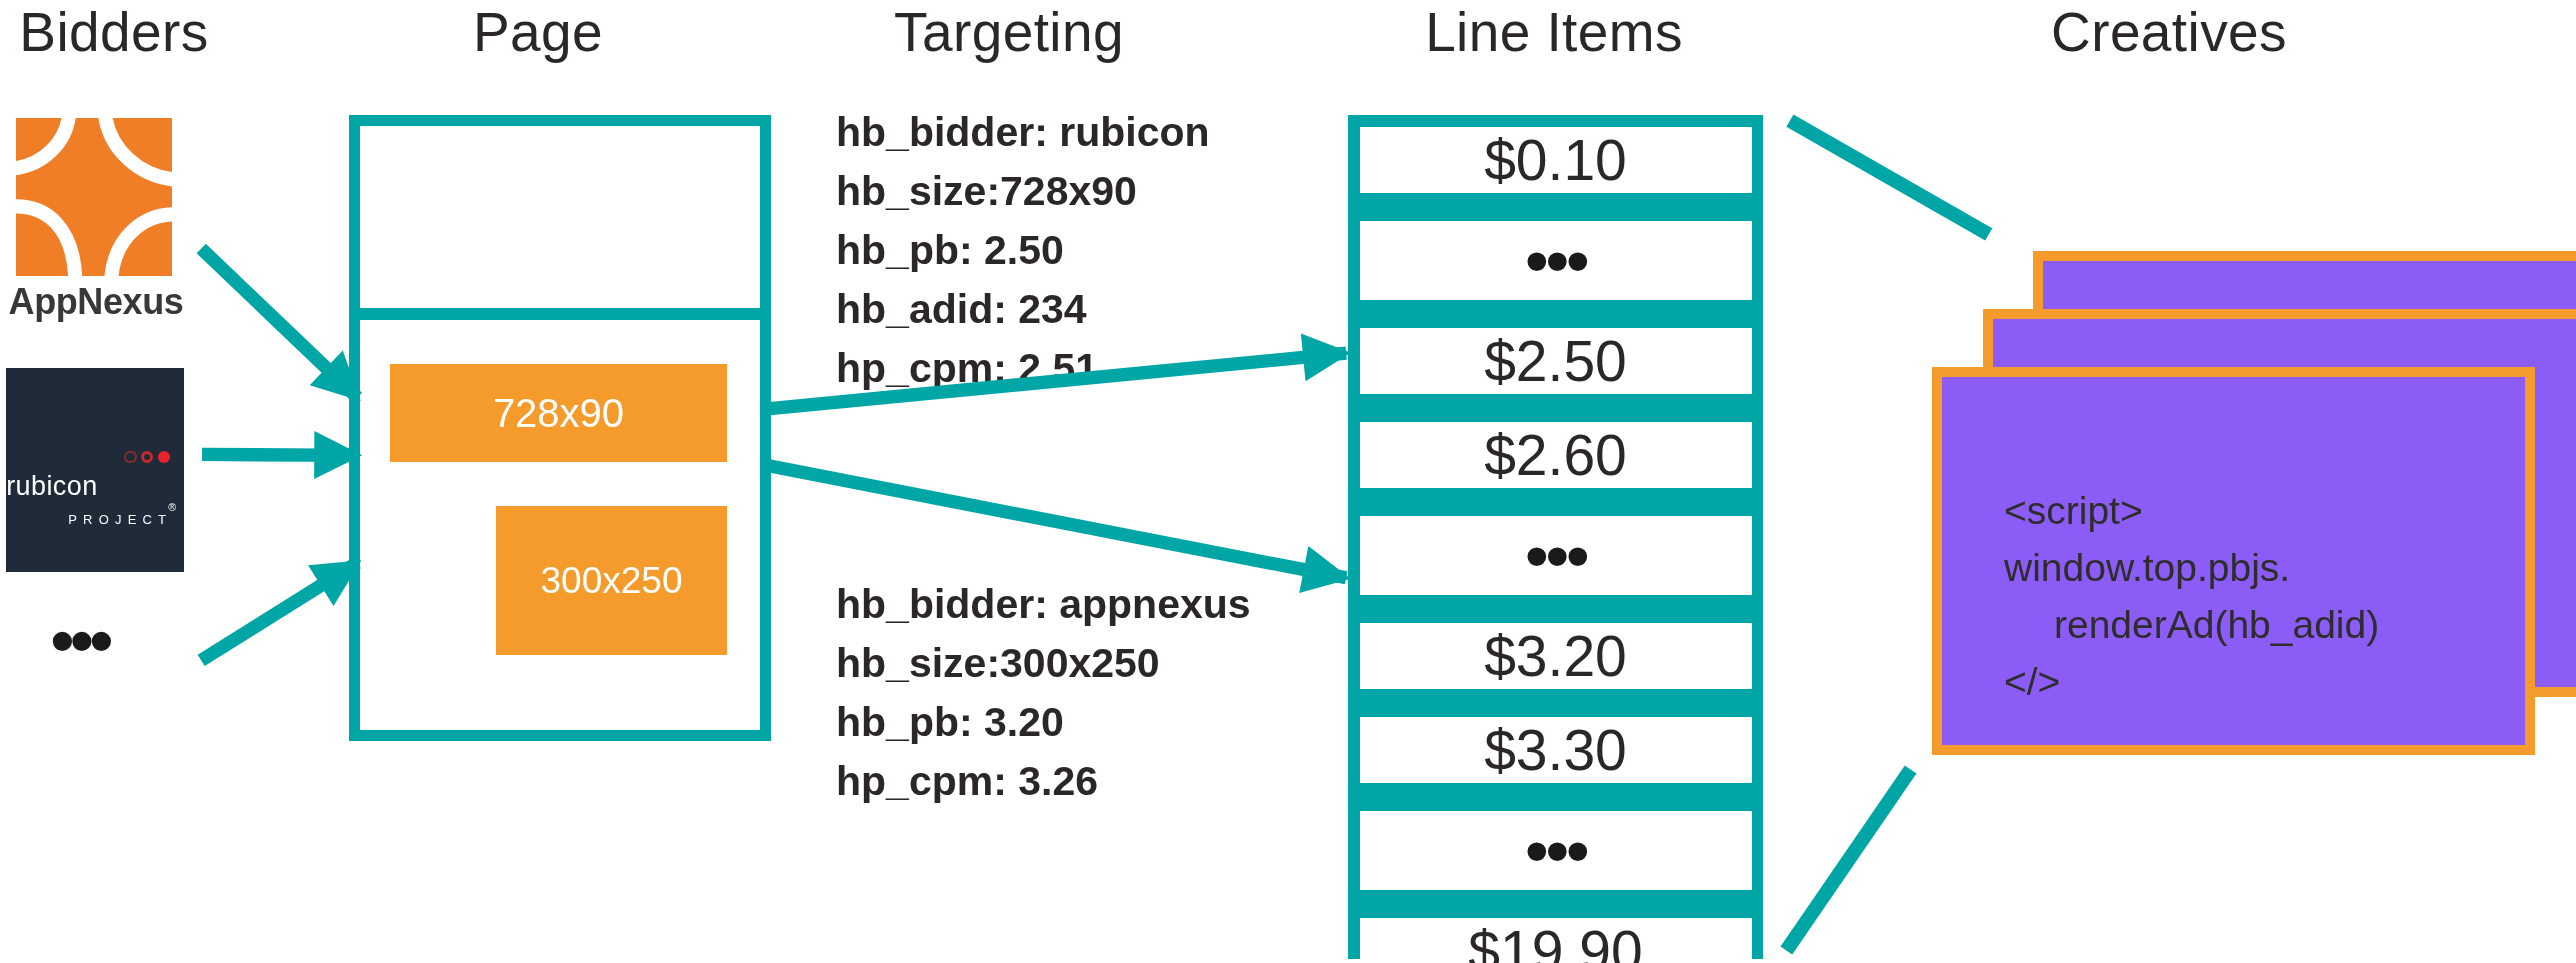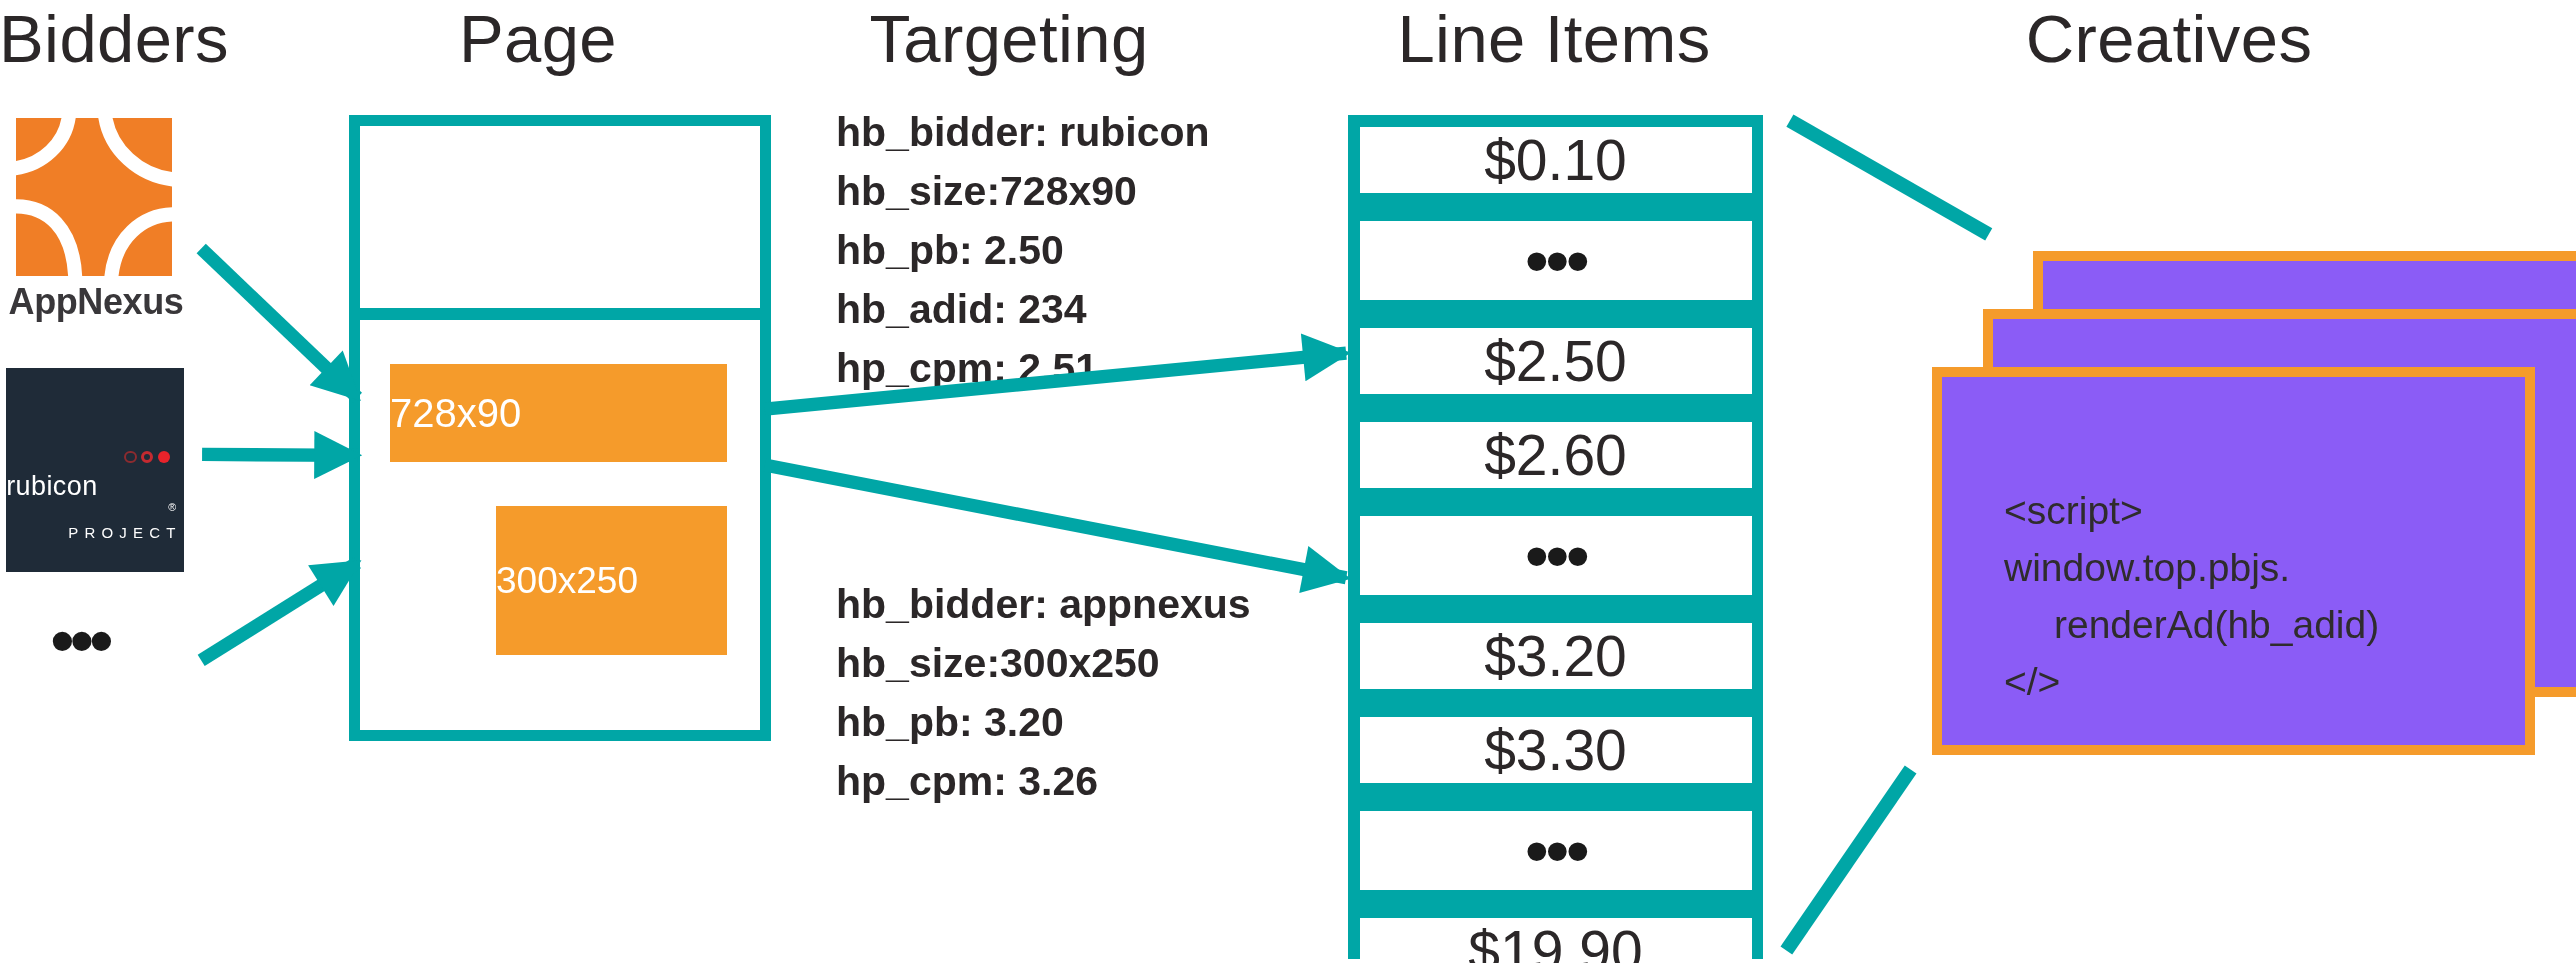--- a/index.html
+++ b/index.html
@@ -9,44 +9,44 @@
     --rubicon-bg:#1F2B38;
     --text:#2B2728;
   }
   *{box-sizing:border-box;margin:0;padding:0}
   html,body{background:#fff}
   body{font-family:"Liberation Sans","DejaVu Sans",sans-serif;}
   .canvas{position:relative;width:2576px;height:963px;background:#fff;overflow:hidden}
 
   
   .col-header{position:absolute;top:0;transform:translateX(-50%);
-    font-size:67px;font-weight:400;color:var(--text);white-space:nowrap;letter-spacing:0.4px}
+    font-size:55px;font-weight:400;color:var(--text);white-space:nowrap;letter-spacing:0.4px}
 
   
   .appnexus-logo{position:absolute;left:16px;top:118px;width:156px;height:158px}
   .appnexus-label{position:absolute;left:7px;top:281px;width:178px;text-align:center;
     font-size:36px;font-weight:700;color:#39373A;letter-spacing:-0.4px}
   .rubicon-card{position:absolute;left:6.2px;top:368px;width:178px;height:204px;
     background:var(--rubicon-bg);color:#fff}
   .rubicon-word{position:absolute;left:0;top:103px;font-size:27px;font-weight:400;letter-spacing:0.4px}
   .rubicon-reg{position:absolute;left:162px;top:133px;font-size:10.7px}
-  .rubicon-project{position:absolute;left:62px;top:156px;font-size:15px;letter-spacing:6.2px;font-weight:400}
+  .rubicon-project{position:absolute;left:62px;top:144px;font-size:13px;letter-spacing:6.2px;font-weight:400}
   .rubicon-dots{position:absolute;right:14px;top:83px;display:flex;gap:4.4px;align-items:center}
   .rubicon-dots i{display:block;width:12.4px;height:12.4px;border-radius:50%}
   .rubicon-dots .d1{border:2.7px solid #8C2B2F}
   .rubicon-dots .d2{border:3.6px solid #C52A30}
   .rubicon-dots .d3{background:#E8232B}
   .bidders-more{position:absolute;left:50px;top:600px;font-size:71px;letter-spacing:-5.3px;color:#1A1A1A}
 
   
   .page-box{position:absolute;left:349px;top:115px;width:422px;height:626px;
     border:11.5px solid var(--teal);background:#fff}
   .page-divider{position:absolute;left:0;right:0;top:182px;height:11.5px;background:var(--teal)}
   .ad-slot{position:absolute;background:var(--orange);color:#fff;display:flex;
-    align-items:center;justify-content:flex-start}
+    align-items:center;justify-content:center}
   .slot-728{left:30px;top:238px;width:337px;height:98px;font-size:40px}
   .slot-300{left:136px;top:380px;width:231px;height:149px;font-size:37px}
 
   
   .targeting-block{position:absolute;left:836px;color:var(--text);
     font-size:41px;font-weight:700;line-height:59px;white-space:nowrap}
   .targeting-rubicon{top:103px}
   .targeting-appnexus{top:575px}
 
   

